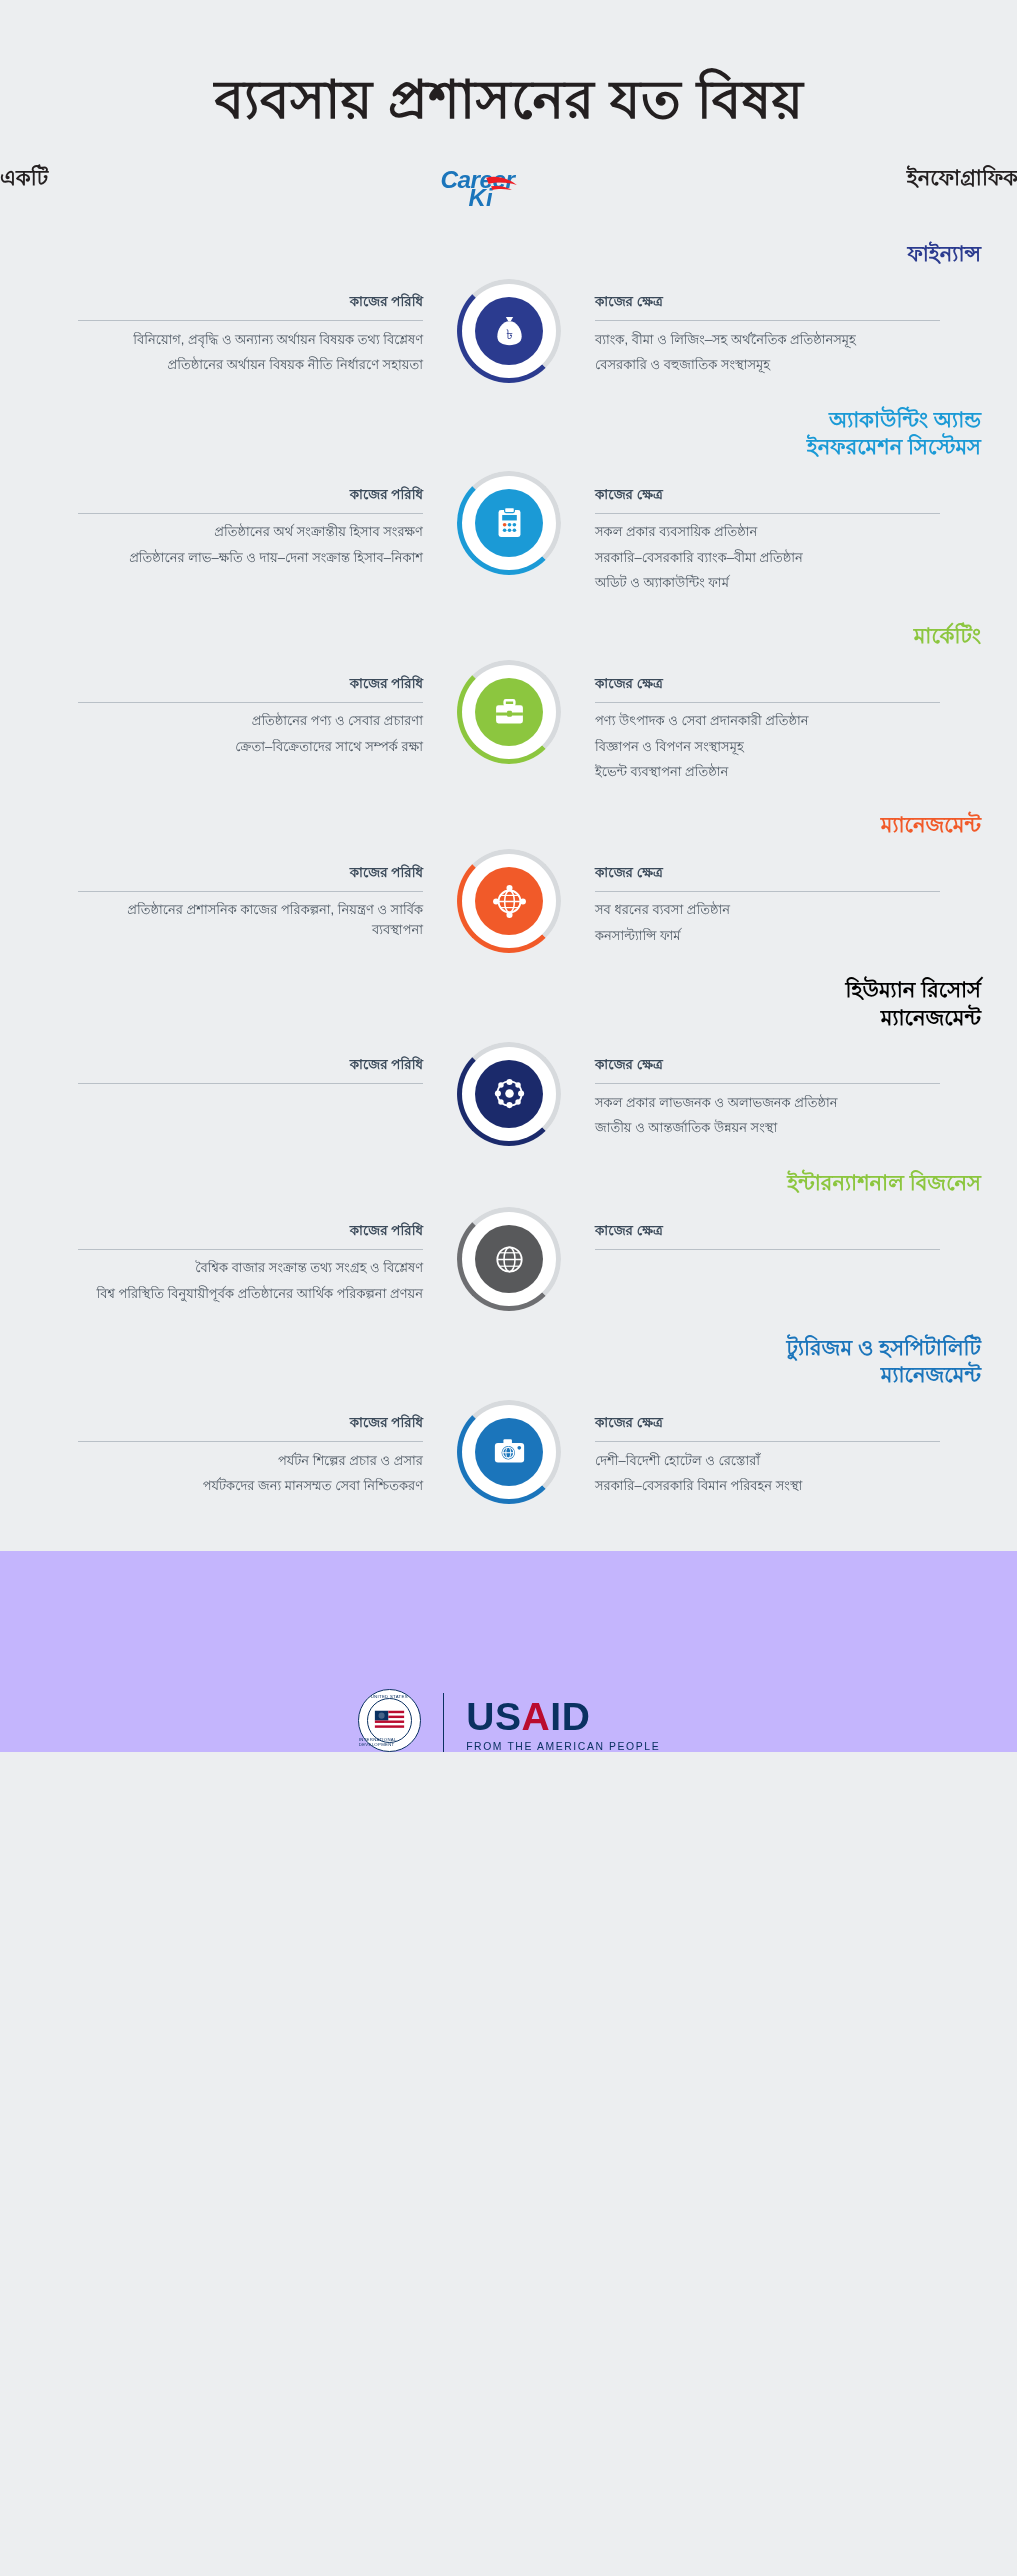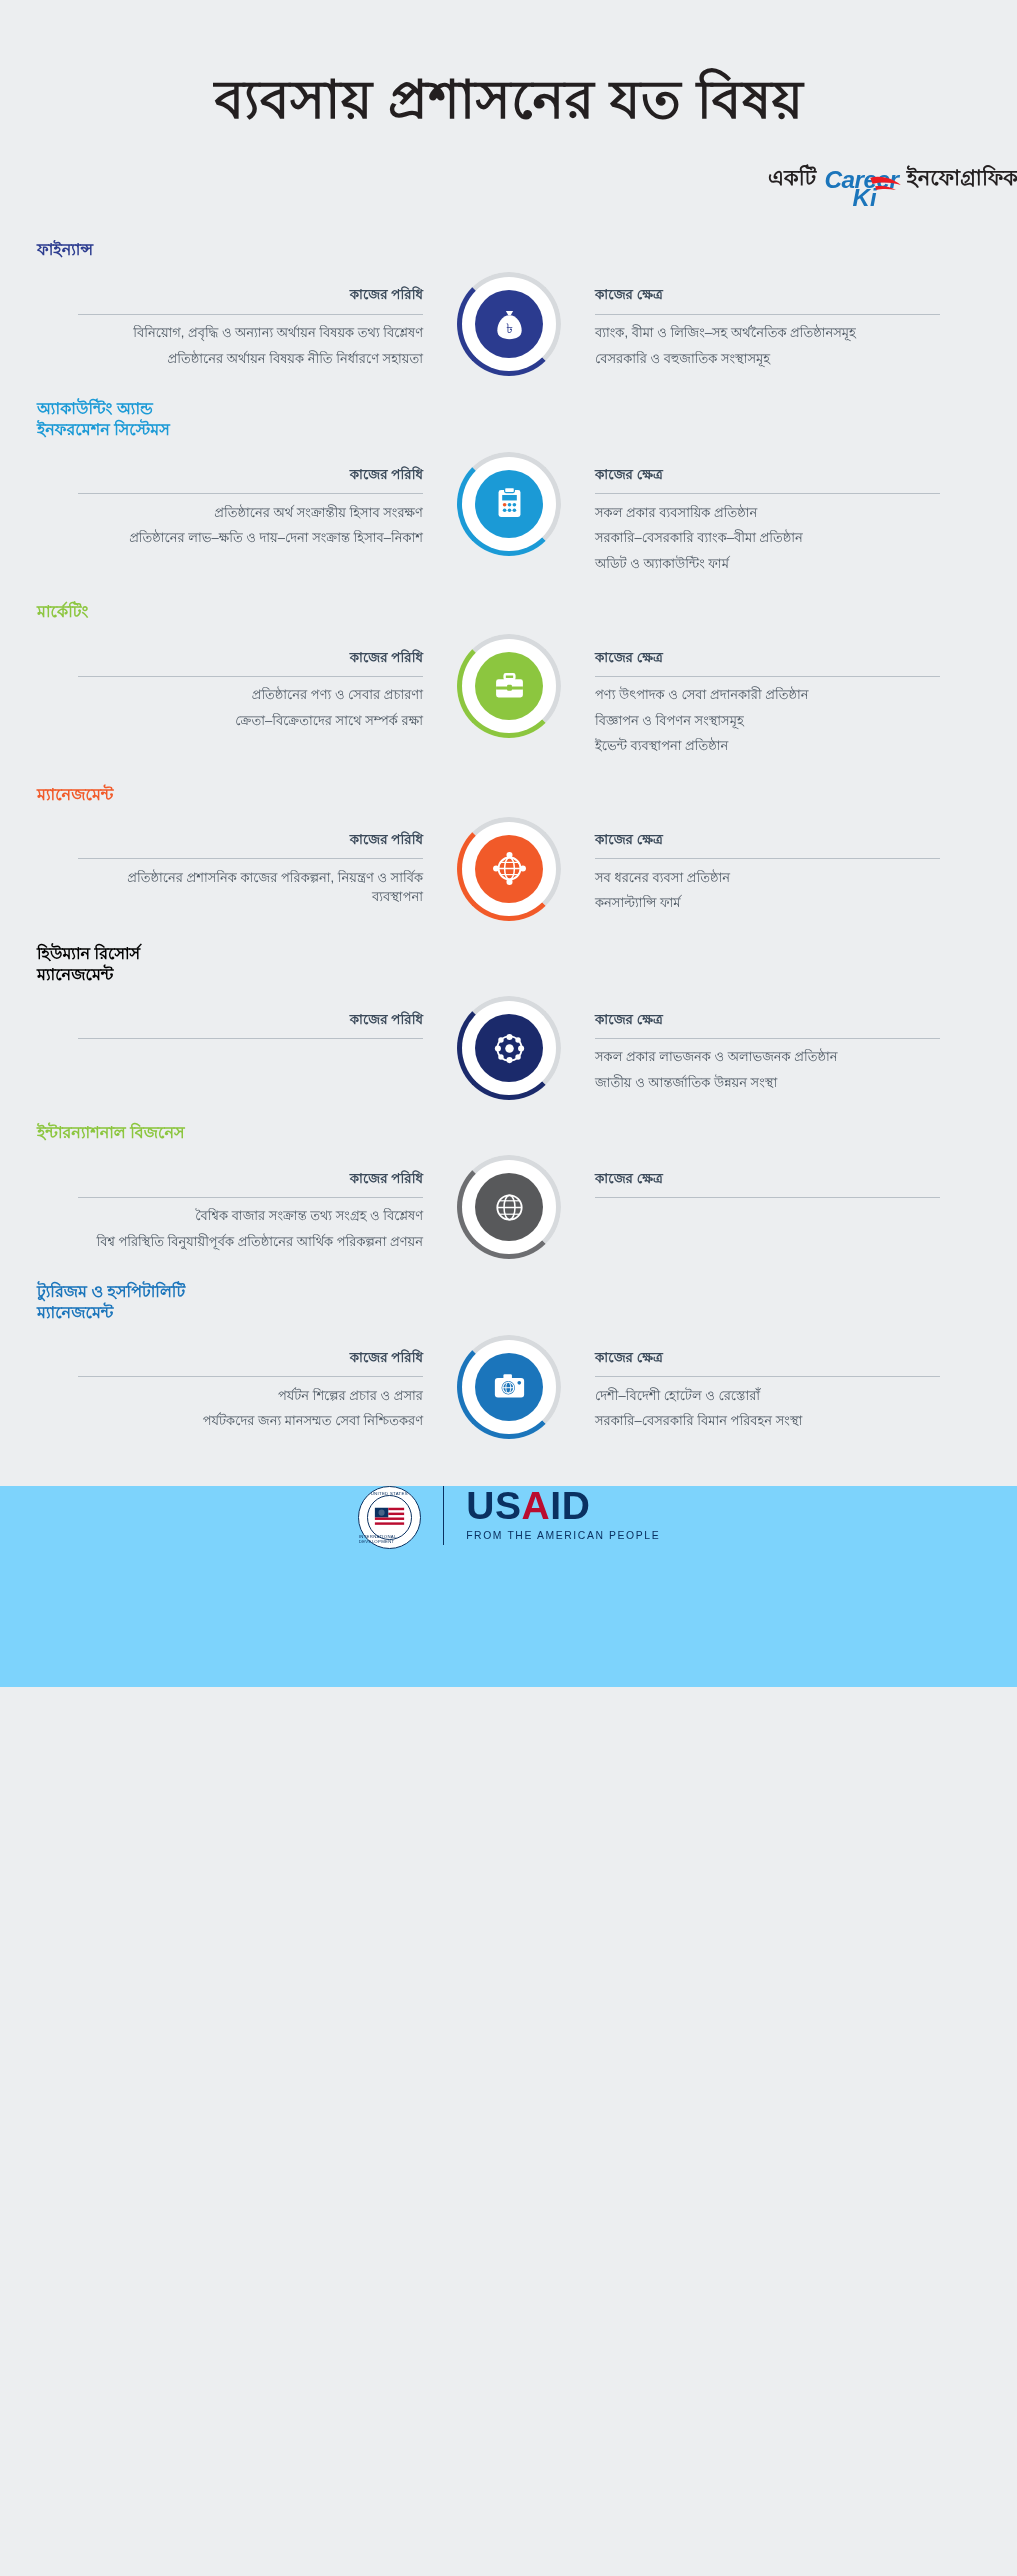--- a/index.html
+++ b/index.html
@@ -30,21 +30,21 @@
     font-size: 53px;
     font-weight: bold;
     color: #231f20;
     letter-spacing: 0.6px;
     line-height: 1.25;
   }
   .subtitle-row {
     margin-top: 29px;
     display: flex;
     align-items: center;
-    justify-content: flex-end;
+    justify-content: space-between;
     gap: 8.5px;
   }
   .sub-word {
     font-size: 21px;
     font-weight: bold;
     color: #231f20;
   }
   .brand {
     display: inline-flex;
     align-items: center;
@@ -76,22 +76,22 @@
   }
   
   .sections {
     margin-top: 43px;
     padding: 0 37px 24.4px 37px;
   }
   .section {
     margin-bottom: 23px;
   }
   .sec-title {
-    text-align: left;
-    font-size: 16px;
+    text-align: right;
+    font-size: 21px;
     font-weight: bold;
     line-height: 1.3;
     margin-bottom: 11px;
     white-space: pre-line;
   }
   .sec-body {
     display: flex;
     align-items: flex-start;
     justify-content: center;
     gap: 13px;
@@ -143,23 +143,23 @@
     display: flex;
     align-items: center;
     justify-content: center;
     position: relative;
     z-index: 2;
   }
   .inner-circle svg { display: block; }
   
   .footer {
     height: 201px;
-    background: #7dd3fc;
-    display: flex;
-    align-items: flex-start;
+    background: #c4b5fd;
+    display: flex;
+    align-items: flex-end;
     justify-content: center;
     gap: 16px;
   }
   .usaid-seal {
     width: 63px;
     height: 63px;
     border-radius: 50%;
     border: 1.8px solid #0a3161;
     display: flex;
     align-items: center;

